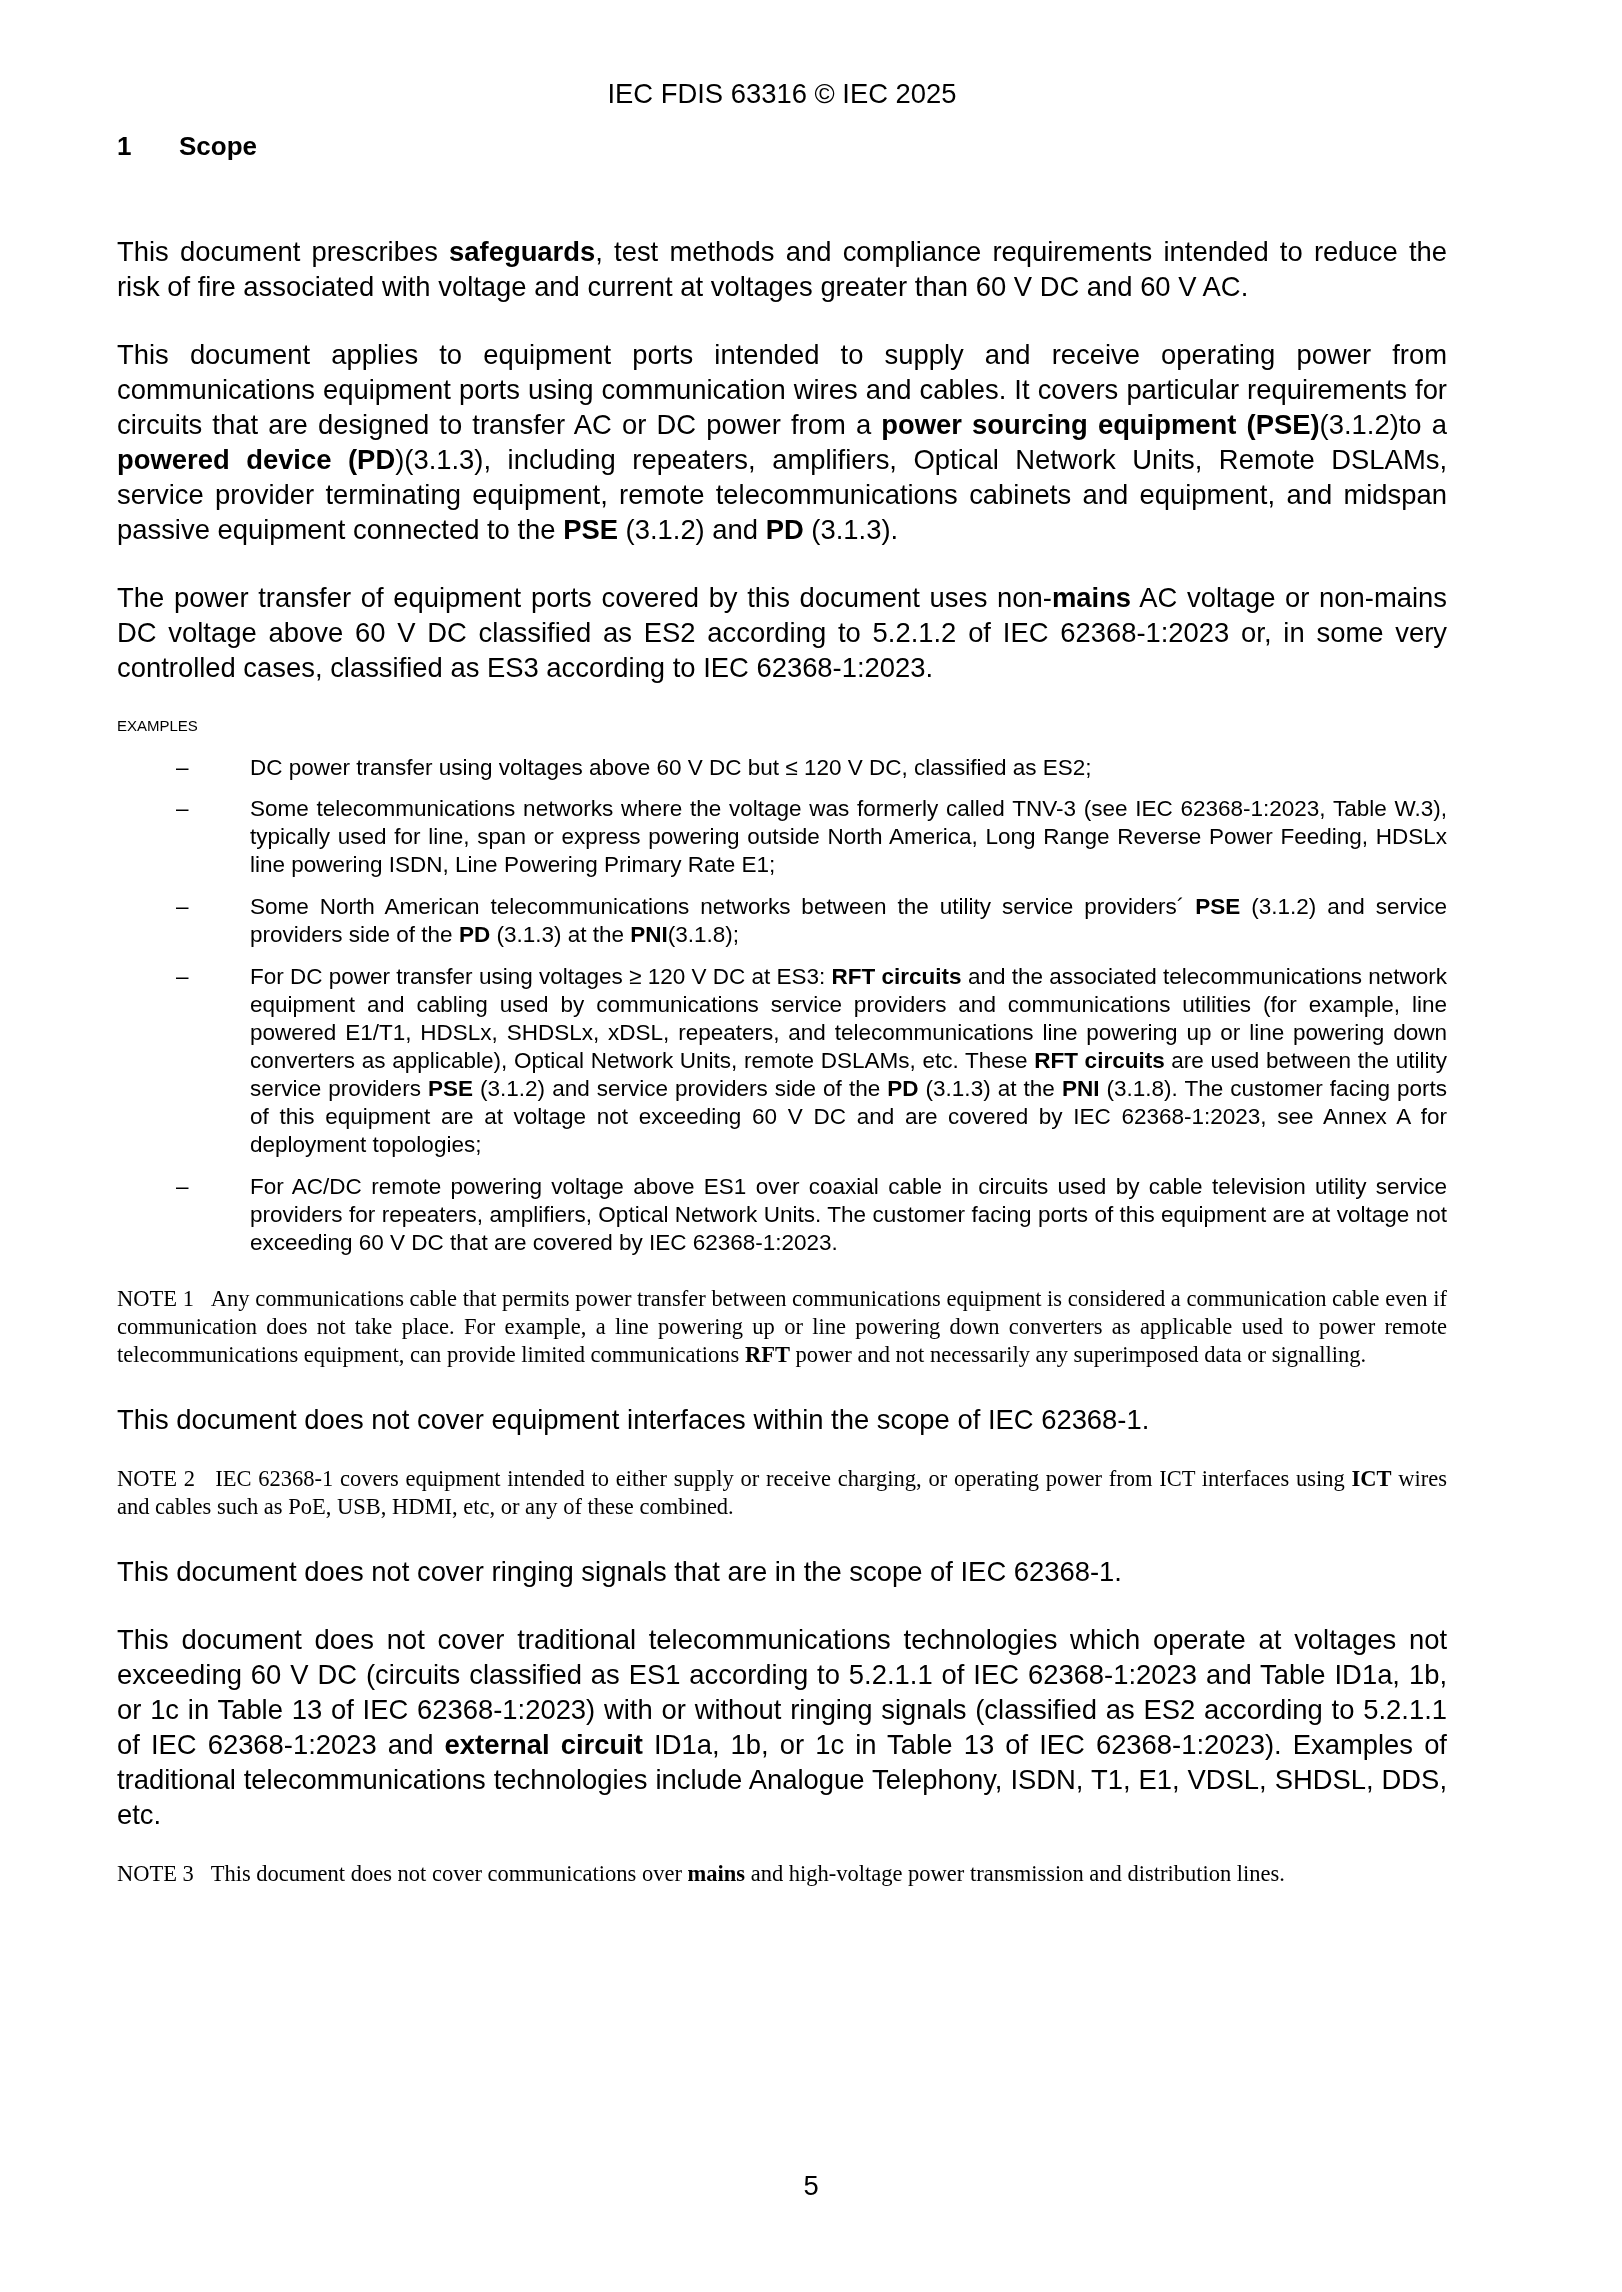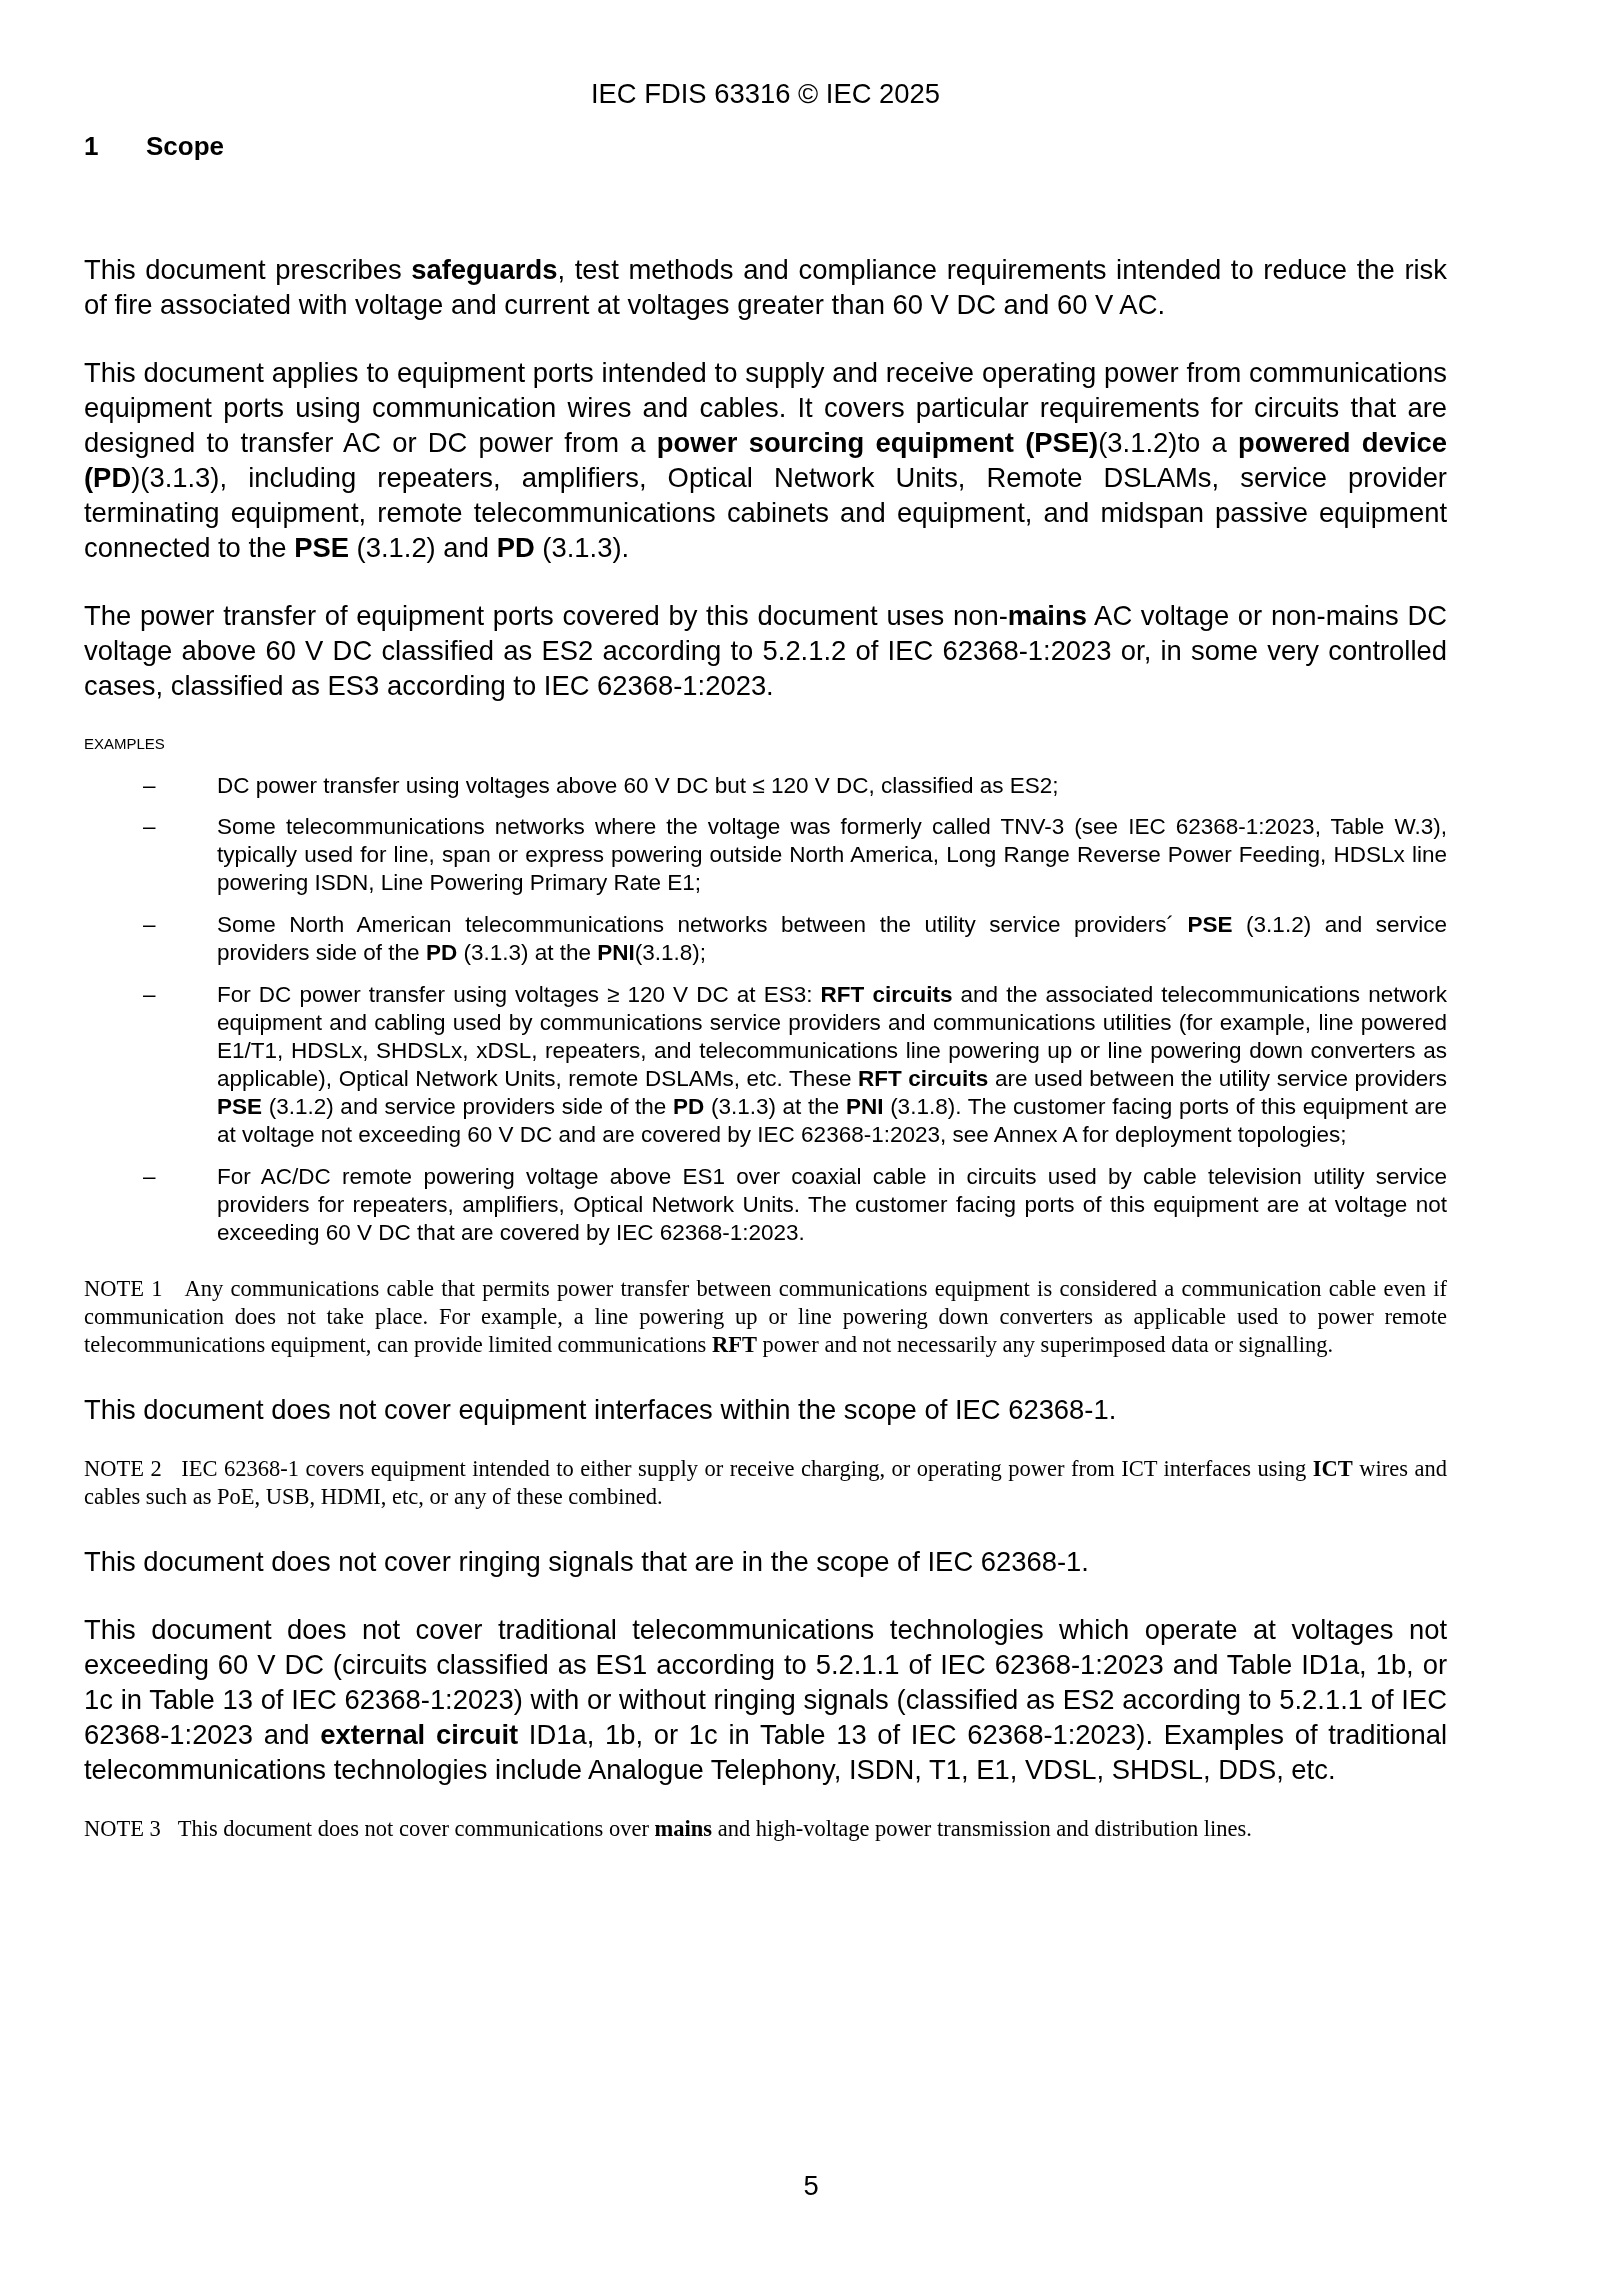--- a/index.html
+++ b/index.html
@@ -4,42 +4,42 @@
 <style>
   html, body { margin:0; padding:0; background:#ffffff; }
   .page {
     position: relative;
     width: 1622px;
     height: 2293px;
     background: #ffffff;
     color: #000000;
     font-family: "Liberation Sans", sans-serif;
     box-sizing: border-box;
-    padding: 76px 175px 0 84px;
+    padding: 76px 175px 0 117px;
     overflow: hidden;
   }
   .header {
     text-align: center;
     font-size: 27.4px;
     line-height: 35px;
   }
   .scope-heading {
     margin: 15.7px 0 0 0;
     font-size: 26px;
     line-height: 39px;
     font-weight: bold;
   }
   .scope-heading .h-num { display: inline-block; min-width: 62px; }
   .body-p {
     font-size: 27.4px;
     line-height: 35px;
     text-align: justify;
     margin: 33px 0 0 0;
   }
-  .body-p.first { margin-top: 86px; }
+  .body-p.first { margin-top: 68px; }
   .small-label {
     font-size: 15px;
     line-height: 28px;
     margin: 27.4px 0 0 0;
   }
   .bullet {
     display: flex;
     margin: 13.7px 0 0 0;
     font-size: 22.5px;
     line-height: 28px;

